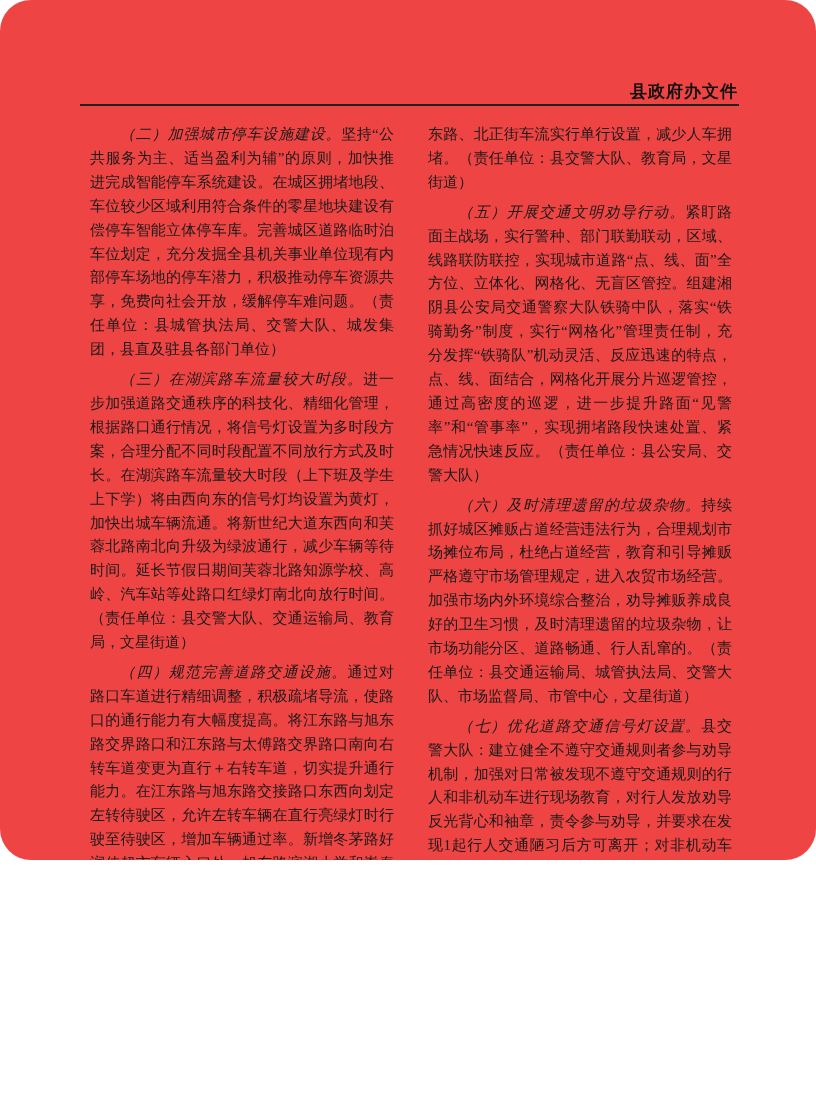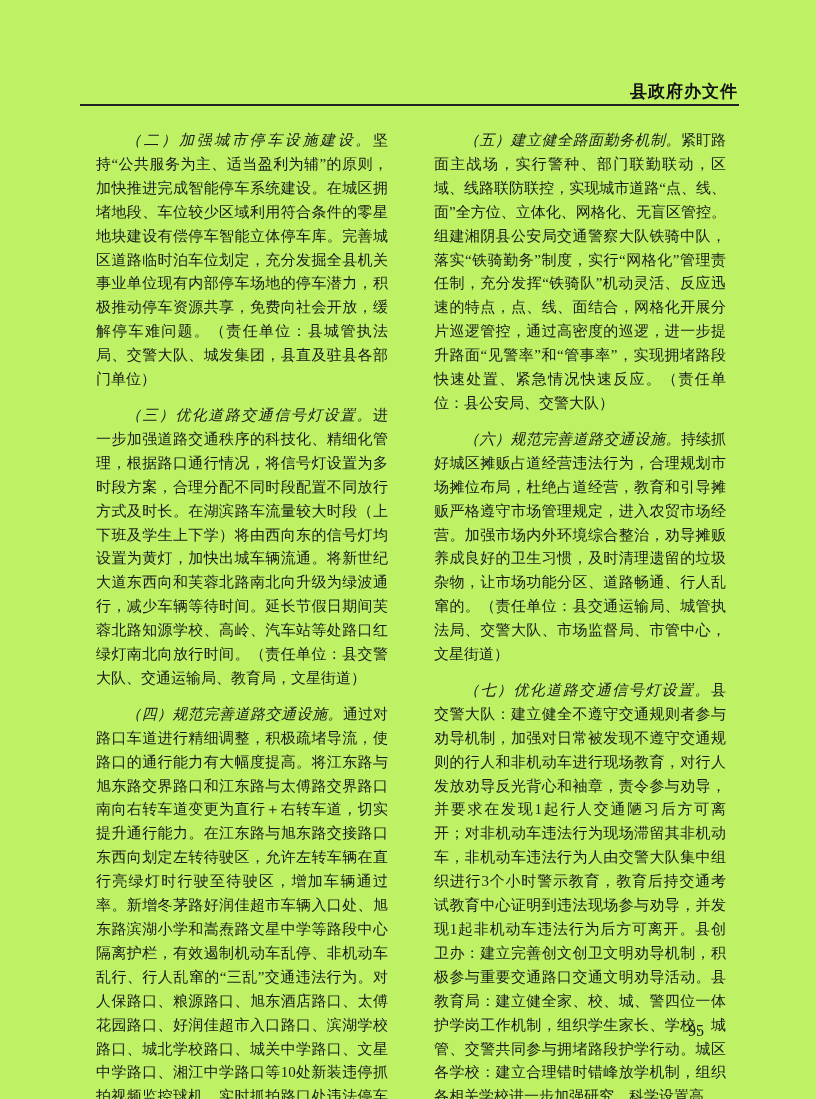--- a/index.html
+++ b/index.html
@@ -1,23 +1,24 @@
 <!DOCTYPE html>
 <html><head>
 <meta charset="utf-8">
 <style>
   html, body { margin: 0; padding: 0; }
   .page {
     position: relative;
     width: 816px;
-    height: 1099px;
-    background: #bef264;
+    height: 860px;
+    background: #ef4444;
     color: #1a1a1a;
     font-family: "Liberation Serif", serif;
     overflow: hidden;
+    border-radius: 31px;
   }
   .doc-header-title {
     position: absolute;
     top: 80px;
     right: 78px;
     font-family: "Liberation Sans", sans-serif;
     font-weight: bold;
     font-size: 17px;
     letter-spacing: 1px;
     color: #111;
@@ -40,21 +41,21 @@
   }
   .col {
     width: 316px;
     font-size: 15px;
     line-height: 23.9px;
     text-align: justify;
     text-justify: inter-ideograph;
     color: #1a1a1a;
   }
   .col p {
-    margin: 12px;
+    margin: 6px;
     text-indent: 2em;
     word-break: break-all;
   }
   .col p.no-indent { text-indent: 0; }
   .para-head {
     font-style: italic;   
     letter-spacing: 0.5px;
   }
   .page-number {
     position: absolute;
@@ -71,27 +72,28 @@
 <div class="page">
 
   <div class="doc-header-title">县政府办文件</div>
 
   <div class="doc-header-rule"></div>
 
   <div class="body-columns">
 
     <div class="col">
       <p><span class="para-head">（二）加强城市停车设施建设。</span><span>坚持“公共服务为主、适当盈利为辅”的原则，加快推进完成智能停车系统建设。在城区拥堵地段、车位较少区域利用符合条件的零星地块建设有偿停车智能立体停车库。完善城区道路临时泊车位划定，充分发掘全县机关事业单位现有内部停车场地的停车潜力，积极推动停车资源共享，免费向社会开放，缓解停车难问题。（责任单位：县城管执法局、交警大队、城发集团，县直及驻县各部门单位）</span></p>
-      <p><span class="para-head">（三）优化道路交通信号灯设置。</span><span>进一步加强道路交通秩序的科技化、精细化管理，根据路口通行情况，将信号灯设置为多时段方案，合理分配不同时段配置不同放行方式及时长。在湖滨路车流量较大时段（上下班及学生上下学）将由西向东的信号灯均设置为黄灯，加快出城车辆流通。将新世纪大道东西向和芙蓉北路南北向升级为绿波通行，减少车辆等待时间。延长节假日期间芙蓉北路知源学校、高岭、汽车站等处路口红绿灯南北向放行时间。（责任单位：县交警大队、交通运输局、教育局，文星街道）</span></p>
+      <p><span class="para-head">（三）在湖滨路车流量较大时段。</span><span>进一步加强道路交通秩序的科技化、精细化管理，根据路口通行情况，将信号灯设置为多时段方案，合理分配不同时段配置不同放行方式及时长。在湖滨路车流量较大时段（上下班及学生上下学）将由西向东的信号灯均设置为黄灯，加快出城车辆流通。将新世纪大道东西向和芙蓉北路南北向升级为绿波通行，减少车辆等待时间。延长节假日期间芙蓉北路知源学校、高岭、汽车站等处路口红绿灯南北向放行时间。（责任单位：县交警大队、交通运输局、教育局，文星街道）</span></p>
       <p><span class="para-head">（四）规范完善道路交通设施。</span><span>通过对路口车道进行精细调整，积极疏堵导流，使路口的通行能力有大幅度提高。将江东路与旭东路交界路口和江东路与太傅路交界路口南向右转车道变更为直行＋右转车道，切实提升通行能力。在江东路与旭东路交接路口东西向划定左转待驶区，允许左转车辆在直行亮绿灯时行驶至待驶区，增加车辆通过率。新增冬茅路好润佳超市车辆入口处、旭东路滨湖小学和嵩焘路文星中学等路段中心隔离护栏，有效遏制机动车乱停、非机动车乱行、行人乱窜的“三乱”交通违法行为。对人保路口、粮源路口、旭东酒店路口、太傅花园路口、好润佳超市入口路口、滨湖学校路口、城北学校路口、城关中学路口、文星中学路口、湘江中学路口等10处新装违停抓拍视频监控球机，实时抓拍路口处违法停车阻碍车辆掉头等现象，解决高峰时期通行缓慢等问题。在江东路工商银行路口新增红绿灯电警系统，在城北学校上下学高峰时段对江</span></p>
     </div>
 
     <div class="col">
-      <p><span class="para-head">（五）建立健全路面勤务机制。</span><span>紧盯路面主战场，实行警种、部门联勤联动，区域、线路联防联控，实现城市道路“点、线、面”全方位、立体化、网格化、无盲区管控。组建湘阴县公安局交通警察大队铁骑中队，落实“铁骑勤务”制度，实行“网格化”管理责任制，充分发挥“铁骑队”机动灵活、反应迅速的特点，点、线、面结合，网格化开展分片巡逻管控，通过高密度的巡逻，进一步提升路面“见警率”和“管事率”，实现拥堵路段快速处置、紧急情况快速反应。（责任单位：县公安局、交警大队）</span></p>
-      <p><span class="para-head">（六）规范完善道路交通设施。</span><span>持续抓好城区摊贩占道经营违法行为，合理规划市场摊位布局，杜绝占道经营，教育和引导摊贩严格遵守市场管理规定，进入农贸市场经营。加强市场内外环境综合整治，劝导摊贩养成良好的卫生习惯，及时清理遗留的垃圾杂物，让市场功能分区、道路畅通、行人乱窜的。（责任单位：县交通运输局、城管执法局、交警大队、市场监督局、市管中心，文星街道）</span></p>
+      <p class="no-indent"><span>东路、北正街车流实行单行设置，减少人车拥堵。（责任单位：县交警大队、教育局，文星街道）</span></p>
+      <p><span class="para-head">（五）开展交通文明劝导行动。</span><span>紧盯路面主战场，实行警种、部门联勤联动，区域、线路联防联控，实现城市道路“点、线、面”全方位、立体化、网格化、无盲区管控。组建湘阴县公安局交通警察大队铁骑中队，落实“铁骑勤务”制度，实行“网格化”管理责任制，充分发挥“铁骑队”机动灵活、反应迅速的特点，点、线、面结合，网格化开展分片巡逻管控，通过高密度的巡逻，进一步提升路面“见警率”和“管事率”，实现拥堵路段快速处置、紧急情况快速反应。（责任单位：县公安局、交警大队）</span></p>
+      <p><span class="para-head">（六）及时清理遗留的垃圾杂物。</span><span>持续抓好城区摊贩占道经营违法行为，合理规划市场摊位布局，杜绝占道经营，教育和引导摊贩严格遵守市场管理规定，进入农贸市场经营。加强市场内外环境综合整治，劝导摊贩养成良好的卫生习惯，及时清理遗留的垃圾杂物，让市场功能分区、道路畅通、行人乱窜的。（责任单位：县交通运输局、城管执法局、交警大队、市场监督局、市管中心，文星街道）</span></p>
       <p><span class="para-head">（七）优化道路交通信号灯设置。</span><span>县交警大队：建立健全不遵守交通规则者参与劝导机制，加强对日常被发现不遵守交通规则的行人和非机动车进行现场教育，对行人发放劝导反光背心和袖章，责令参与劝导，并要求在发现1起行人交通陋习后方可离开；对非机动车违法行为现场滞留其非机动车，非机动车违法行为人由交警大队集中组织进行3个小时警示教育，教育后持交通考试教育中心证明到违法现场参与劝导，并发现1起非机动车违法行为后方可离开。县创卫办：建立完善创文创卫文明劝导机制，积极参与重要交通路口交通文明劝导活动。县教育局：建立健全家、校、城、警四位一体护学岗工作机制，组织学生家长、学校、城管、交警共同参与拥堵路段护学行动。城区各学校：建立合理错时错峰放学机制，组织各相关学校进一步加强研究，科学设置高、</span></p>
     </div>
 
   </div>
 
   <div class="page-number">95</div>
 
 </div>
 
 </body></html>

